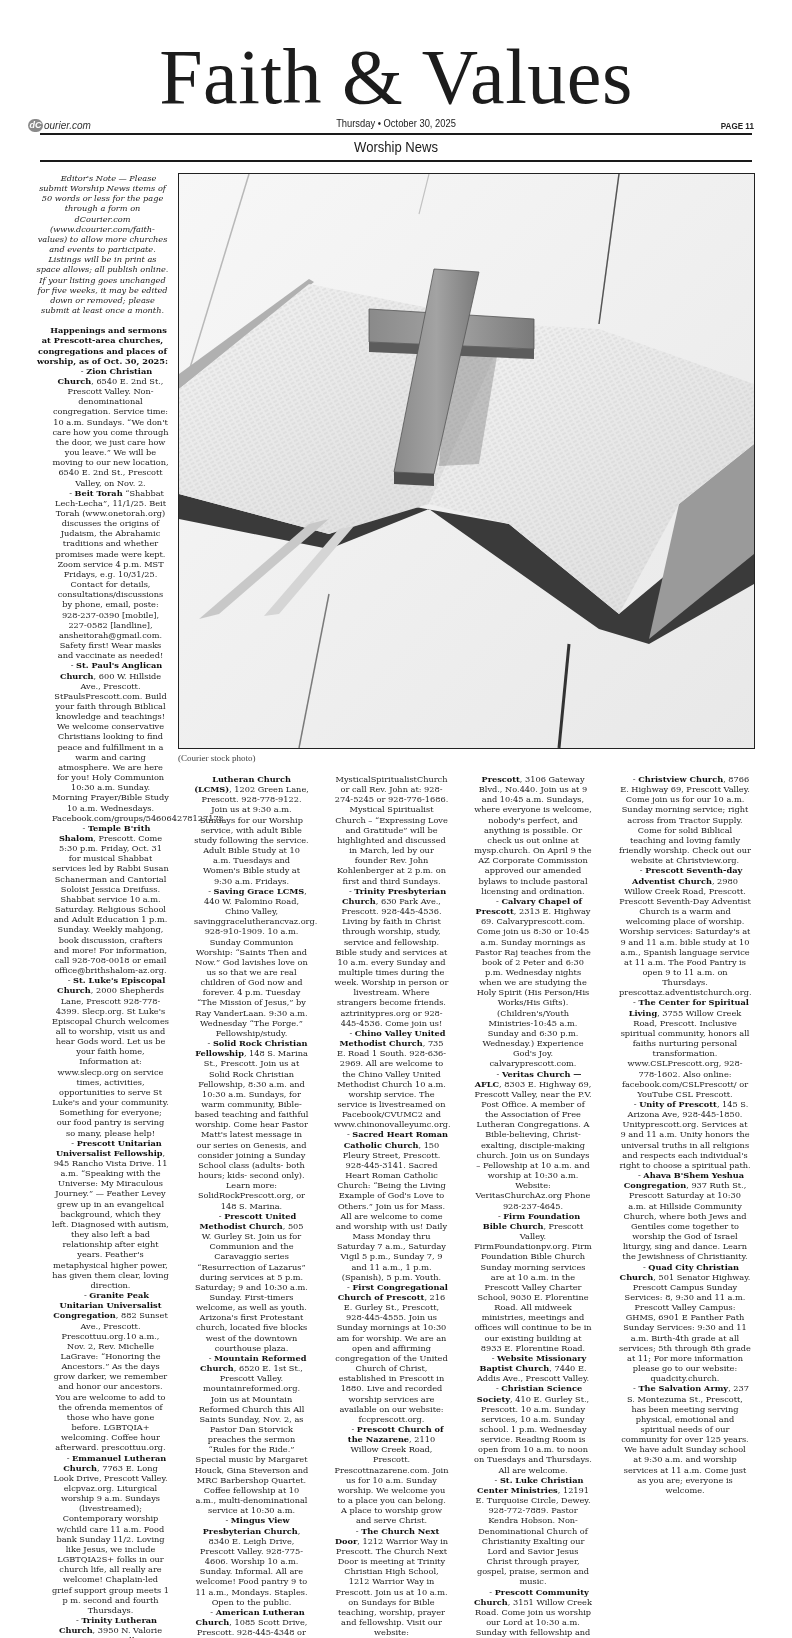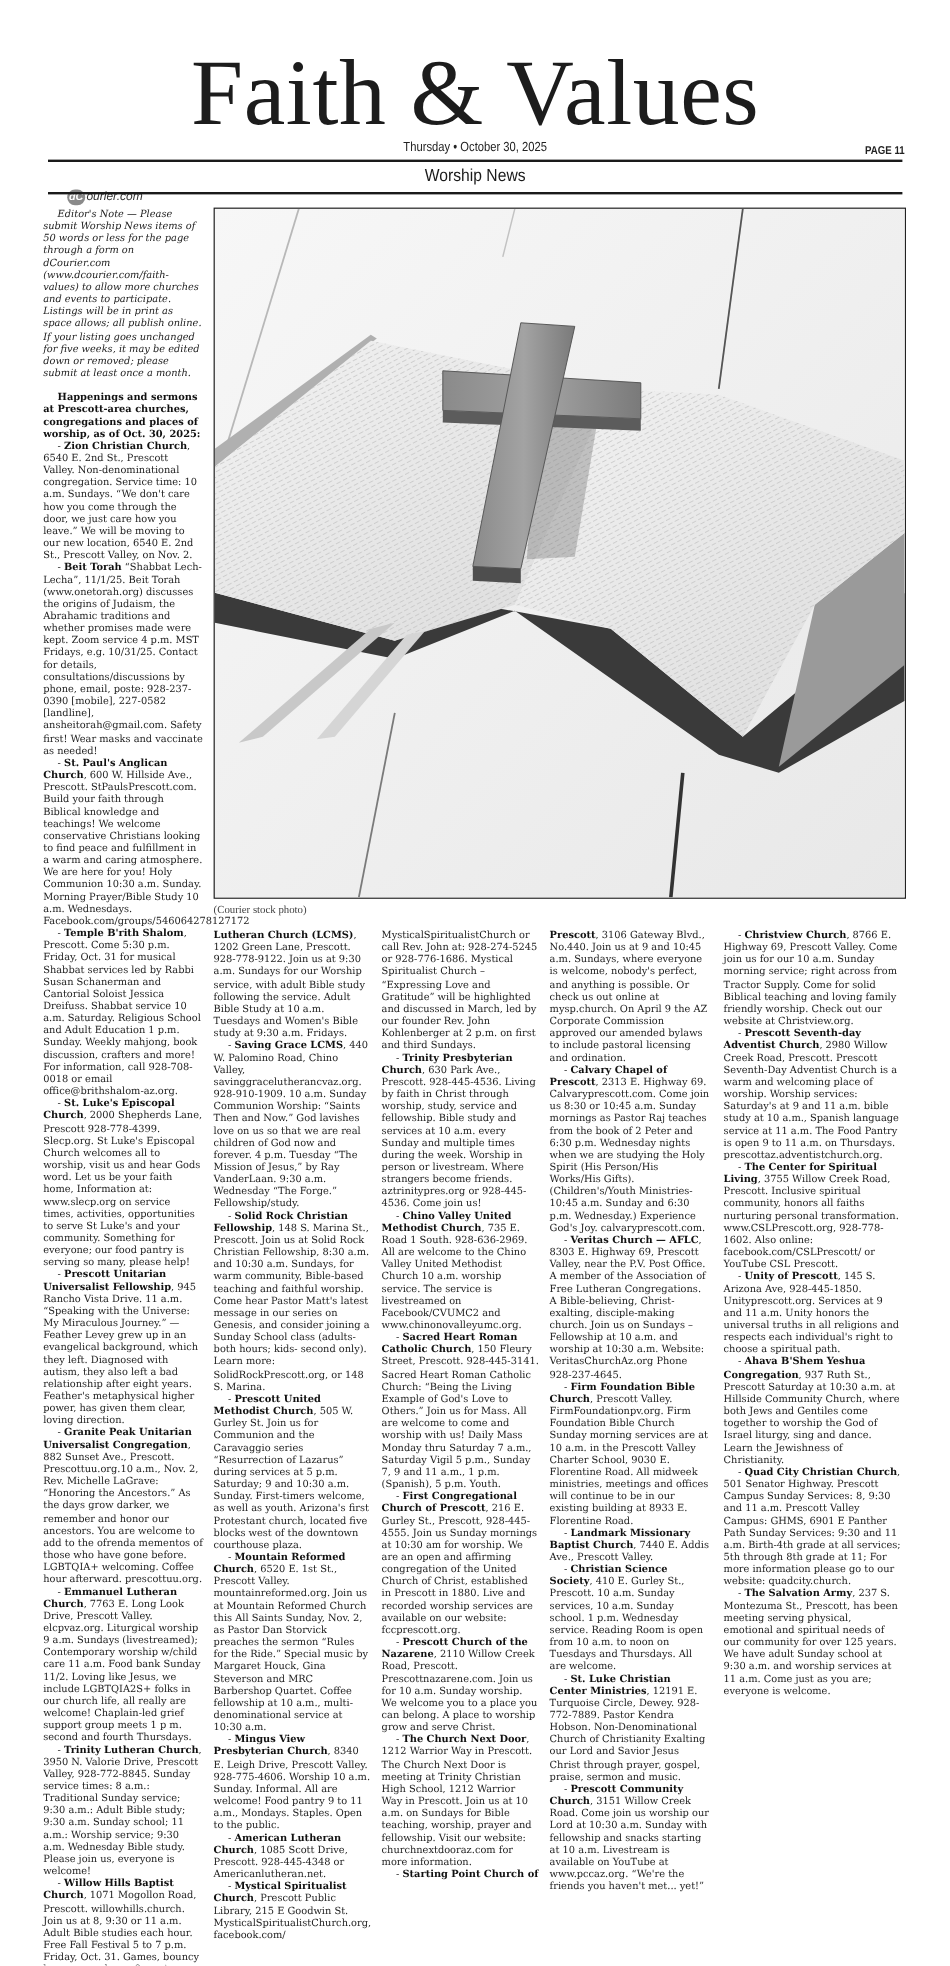--- a/index.html
+++ b/index.html
@@ -1,33 +1,33 @@
 <!DOCTYPE html>
 <html><head>
 <meta charset="utf-8">
 <style>
   html, body { margin:0; padding:0; background:#ffffff; }
   body { width:792px; height:1638px; position:relative; overflow:hidden; color:#1a1a1a; }
   .masthead { position:absolute; left:0; top:0; width:792px; height:160px; }
   .title { position:absolute; left:0; width:792px; top:38px; text-align:center;
     font-family:"Liberation Serif", "DejaVu Serif", serif; font-size:78px; line-height:78px; color:#1c1c1c; letter-spacing:0.5px; }
-  .logo { position:absolute; left:56px; top:119px; display:flex; align-items:center; font-family:"Liberation Sans", sans-serif; font-size:10px; font-style:italic; color:#333;margin-top:39px; }
+  .logo { position:absolute; left:28px; top:119px; display:flex; align-items:center; font-family:"Liberation Sans", sans-serif; font-size:10px; font-style:italic; color:#333; }
   .logo .badge { display:inline-block; width:15px; height:13px; border-radius:7px; background:#8a8a8a; color:#fff; font-weight:bold; font-style:italic; font-size:9px; line-height:13px; text-align:center; margin-right:1px; }
   .dateline { position:absolute; left:0; width:792px; top:117px; text-align:center; font-family:"Liberation Sans", sans-serif; font-size:11px; color:#222; transform:scaleX(0.85); }
   .pagenum { position:absolute; right:38px; top:120px; font-family:"Liberation Sans", sans-serif; font-weight:bold; font-size:9.5px; color:#222; transform:scaleX(0.85); transform-origin:right; }
   .rule { position:absolute; left:40px; width:712px; top:133px; height:1.5px; background:#1a1a1a; }
   .section { position:absolute; left:0; width:792px; top:139px; text-align:center; font-family:"Liberation Sans", sans-serif; font-size:14.5px; color:#1a1a1a; transform:scaleX(0.9); }
   .rule2 { position:absolute; left:40px; width:712px; top:160px; height:1.5px; background:#1a1a1a; }
 
   .photo { position:absolute; left:178px; top:173px; width:575px; height:574px; border:1px solid #222; overflow:hidden; background:#f4f4f4; }
   .caption { position:absolute; left:178px; top:753px; font-family:Liberation Serif, serif; font-size:9px; color:#444; }
 
   .col { position:absolute; font-family:"DejaVu Serif", "Liberation Serif", serif; font-size:8.2px; line-height:10.15px; color:#222; text-align:left; }
-  .col p { margin:0; }
-  .col .entry { text-indent:12px; }
+  .col p { margin:0;text-align:center; }
+  .col .entry { text-indent:12px;margin-left:16px; }
   .col .entry.cont { text-indent:0; }
   .col b { font-weight:bold; color:#111; }
   .note { font-style:italic; text-indent:12px; margin-bottom:10px !important; }
   .intro { font-weight:bold; text-indent:12px; color:#111; }
 
   #col1 { left:36px; top:173px; width:133px; }
   #col2 { left:178px; top:774px; width:131px; }
   #col3 { left:318px; top:774px; width:131px; }
   #col4 { left:458px; top:774px; width:134px; }
   #col5 { left:603px; top:774px; width:148px; }
@@ -145,21 +145,21 @@
       <p class="entry"><span>- </span><b>Starting Point Church of</b><span></span></p>
     </div>
 </div>
 
 <div class="col" id="col4">
   <div>
       <p class="entry cont"><b>Prescott</b><span>, 3106 Gateway Blvd., No.440. Join us at 9 and 10:45 a.m. Sundays, where everyone is welcome, nobody's perfect, and anything is possible. Or check us out online at mysp.church. On April 9 the AZ Corporate Commission approved our amended bylaws to include pastoral licensing and ordination.</span></p>
       <p class="entry"><span>- </span><b>Calvary Chapel of Prescott</b><span>, 2313 E. Highway 69. Calvaryprescott.com. Come join us 8:30 or 10:45 a.m. Sunday mornings as Pastor Raj teaches from the book of 2 Peter and 6:30 p.m. Wednesday nights when we are studying the Holy Spirit (His Person/His Works/His Gifts). (Children's/Youth Ministries-10:45 a.m. Sunday and 6:30 p.m. Wednesday.) Experience God's Joy. calvaryprescott.com.</span></p>
       <p class="entry"><span>- </span><b>Veritas Church — AFLC</b><span>, 8303 E. Highway 69, Prescott Valley, near the P.V. Post Office. A member of the Association of Free Lutheran Congregations. A Bible-believing, Christ-exalting, disciple-making church. Join us on Sundays – Fellowship at 10 a.m. and worship at 10:30 a.m. Website: VeritasChurchAz.org Phone 928-237-4645.</span></p>
       <p class="entry"><span>- </span><b>Firm Foundation Bible Church</b><span>, Prescott Valley. FirmFoundationpv.org. Firm Foundation Bible Church Sunday morning services are at 10 a.m. in the Prescott Valley Charter School, 9030 E. Florentine Road. All midweek ministries, meetings and offices will continue to be in our existing building at 8933 E. Florentine Road.</span></p>
-      <p class="entry"><span>- </span><b>Landmark Missionary Baptist Church</b><span>, 7440 E. Addis Ave., Prescott Valley.</span></p>
+      <p class="entry"><span>- </span><b>Website Missionary Baptist Church</b><span>, 7440 E. Addis Ave., Prescott Valley.</span></p>
       <p class="entry"><span>- </span><b>Christian Science Society</b><span>, 410 E. Gurley St., Prescott. 10 a.m. Sunday services, 10 a.m. Sunday school. 1 p.m. Wednesday service. Reading Room is open from 10 a.m. to noon on Tuesdays and Thursdays. All are welcome.</span></p>
       <p class="entry"><span>- </span><b>St. Luke Christian Center Ministries</b><span>, 12191 E. Turquoise Circle, Dewey. 928-772-7889. Pastor Kendra Hobson. Non-Denominational Church of Christianity Exalting our Lord and Savior Jesus Christ through prayer, gospel, praise, sermon and music.</span></p>
       <p class="entry"><span>- </span><b>Prescott Community Church</b><span>, 3151 Willow Creek Road. Come join us worship our Lord at 10:30 a.m. Sunday with fellowship and snacks starting at 10 a.m. Livestream is available on YouTube at www.pccaz.org. “We're the friends you haven't met... yet!”</span></p>
     </div>
 </div>
 
 <div class="col" id="col5">
   <div>
       <p class="entry"><span>- </span><b>Christview Church</b><span>, 8766 E. Highway 69, Prescott Valley. Come join us for our 10 a.m. Sunday morning service; right across from Tractor Supply. Come for solid Biblical teaching and loving family friendly worship. Check out our website at Christview.org.</span></p>
       <p class="entry"><span>- </span><b>Prescott Seventh-day Adventist Church</b><span>, 2980 Willow Creek Road, Prescott. Prescott Seventh-Day Adventist Church is a warm and welcoming place of worship. Worship services: Saturday's at 9 and 11 a.m. bible study at 10 a.m., Spanish language service at 11 a.m. The Food Pantry is open 9 to 11 a.m. on Thursdays. prescottaz.adventistchurch.org.</span></p>

